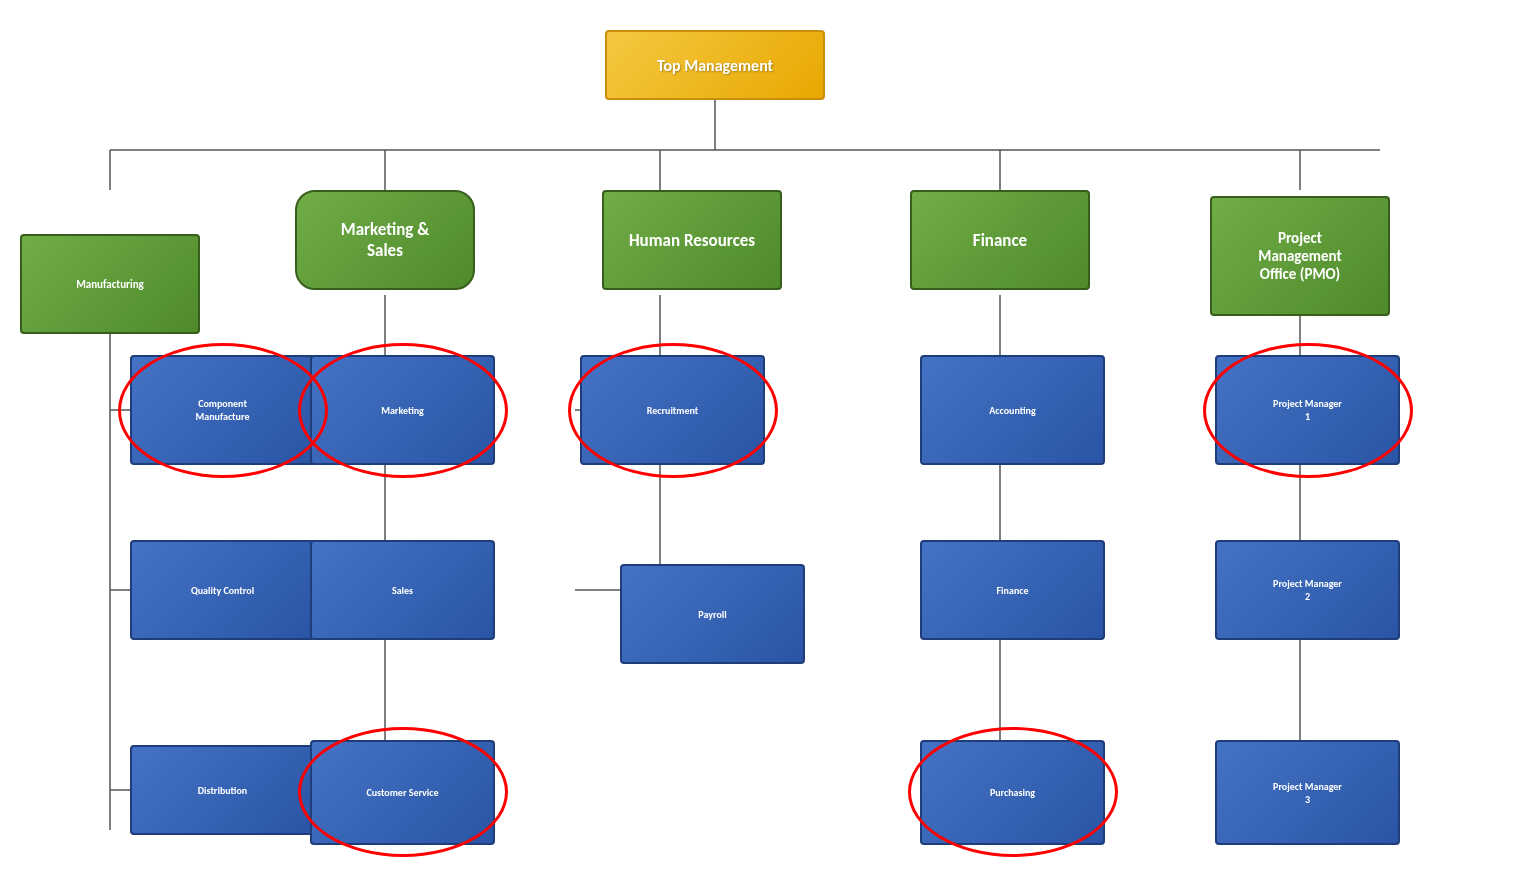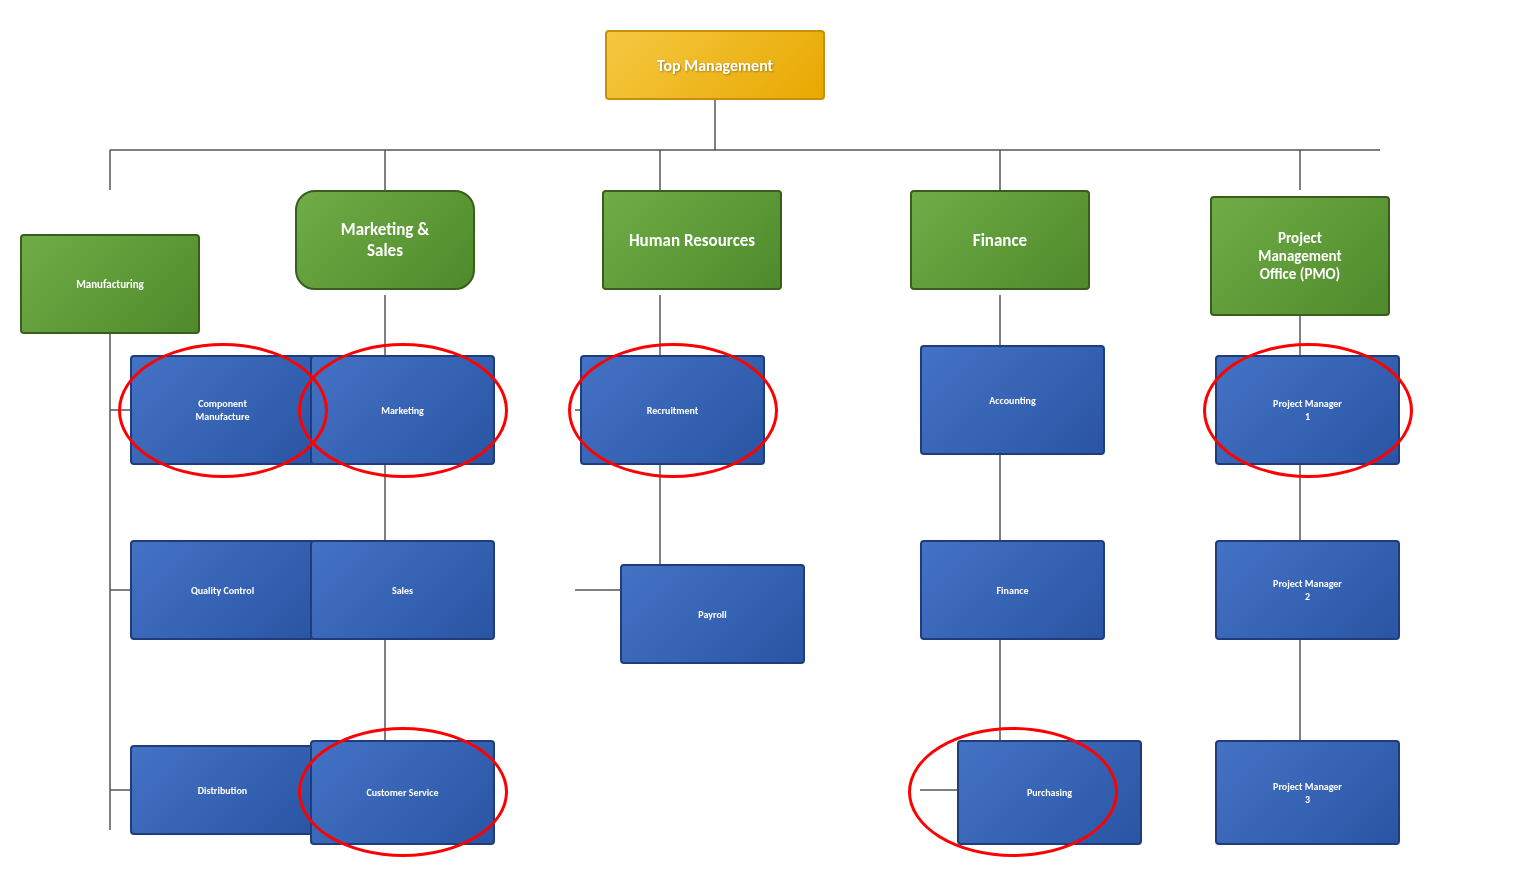--- a/index.html
+++ b/index.html
@@ -182,29 +182,29 @@
   </div>
 
   <div class="sub-box" style="left:580px; top:355px; width:185px; height:110px;">
     <span>Recruitment</span>
   </div>
 
   <div class="sub-box" style="left:580px; top:564px; width:185px; height:100px;margin-left:40px;">
     <span>Payroll</span>
   </div>
 
-  <div class="sub-box" style="left:920px; top:345px; width:185px; height:110px;text-align:center;">
+  <div class="sub-box" style="left:920px; top:355px; width:185px; height:110px;text-align:center;">
     <span>Accounting</span>
   </div>
 
   <div class="sub-box" style="left:920px; top:540px; width:185px; height:100px;">
     <span>Finance</span>
   </div>
 
-  <div class="sub-box" style="left:920px; top:740px; width:185px; height:105px;margin-left:37px;">
+  <div class="sub-box" style="left:920px; top:740px; width:185px; height:105px;">
     <span>Purchasing</span>
   </div>
 
   <div class="sub-box" style="left:1215px; top:355px; width:185px; height:110px;">
     <span>Project Manager<br>1</span>
   </div>
 
   <div class="sub-box" style="left:1215px; top:540px; width:185px; height:100px;">
     <span>Project Manager<br>2</span>
   </div>

